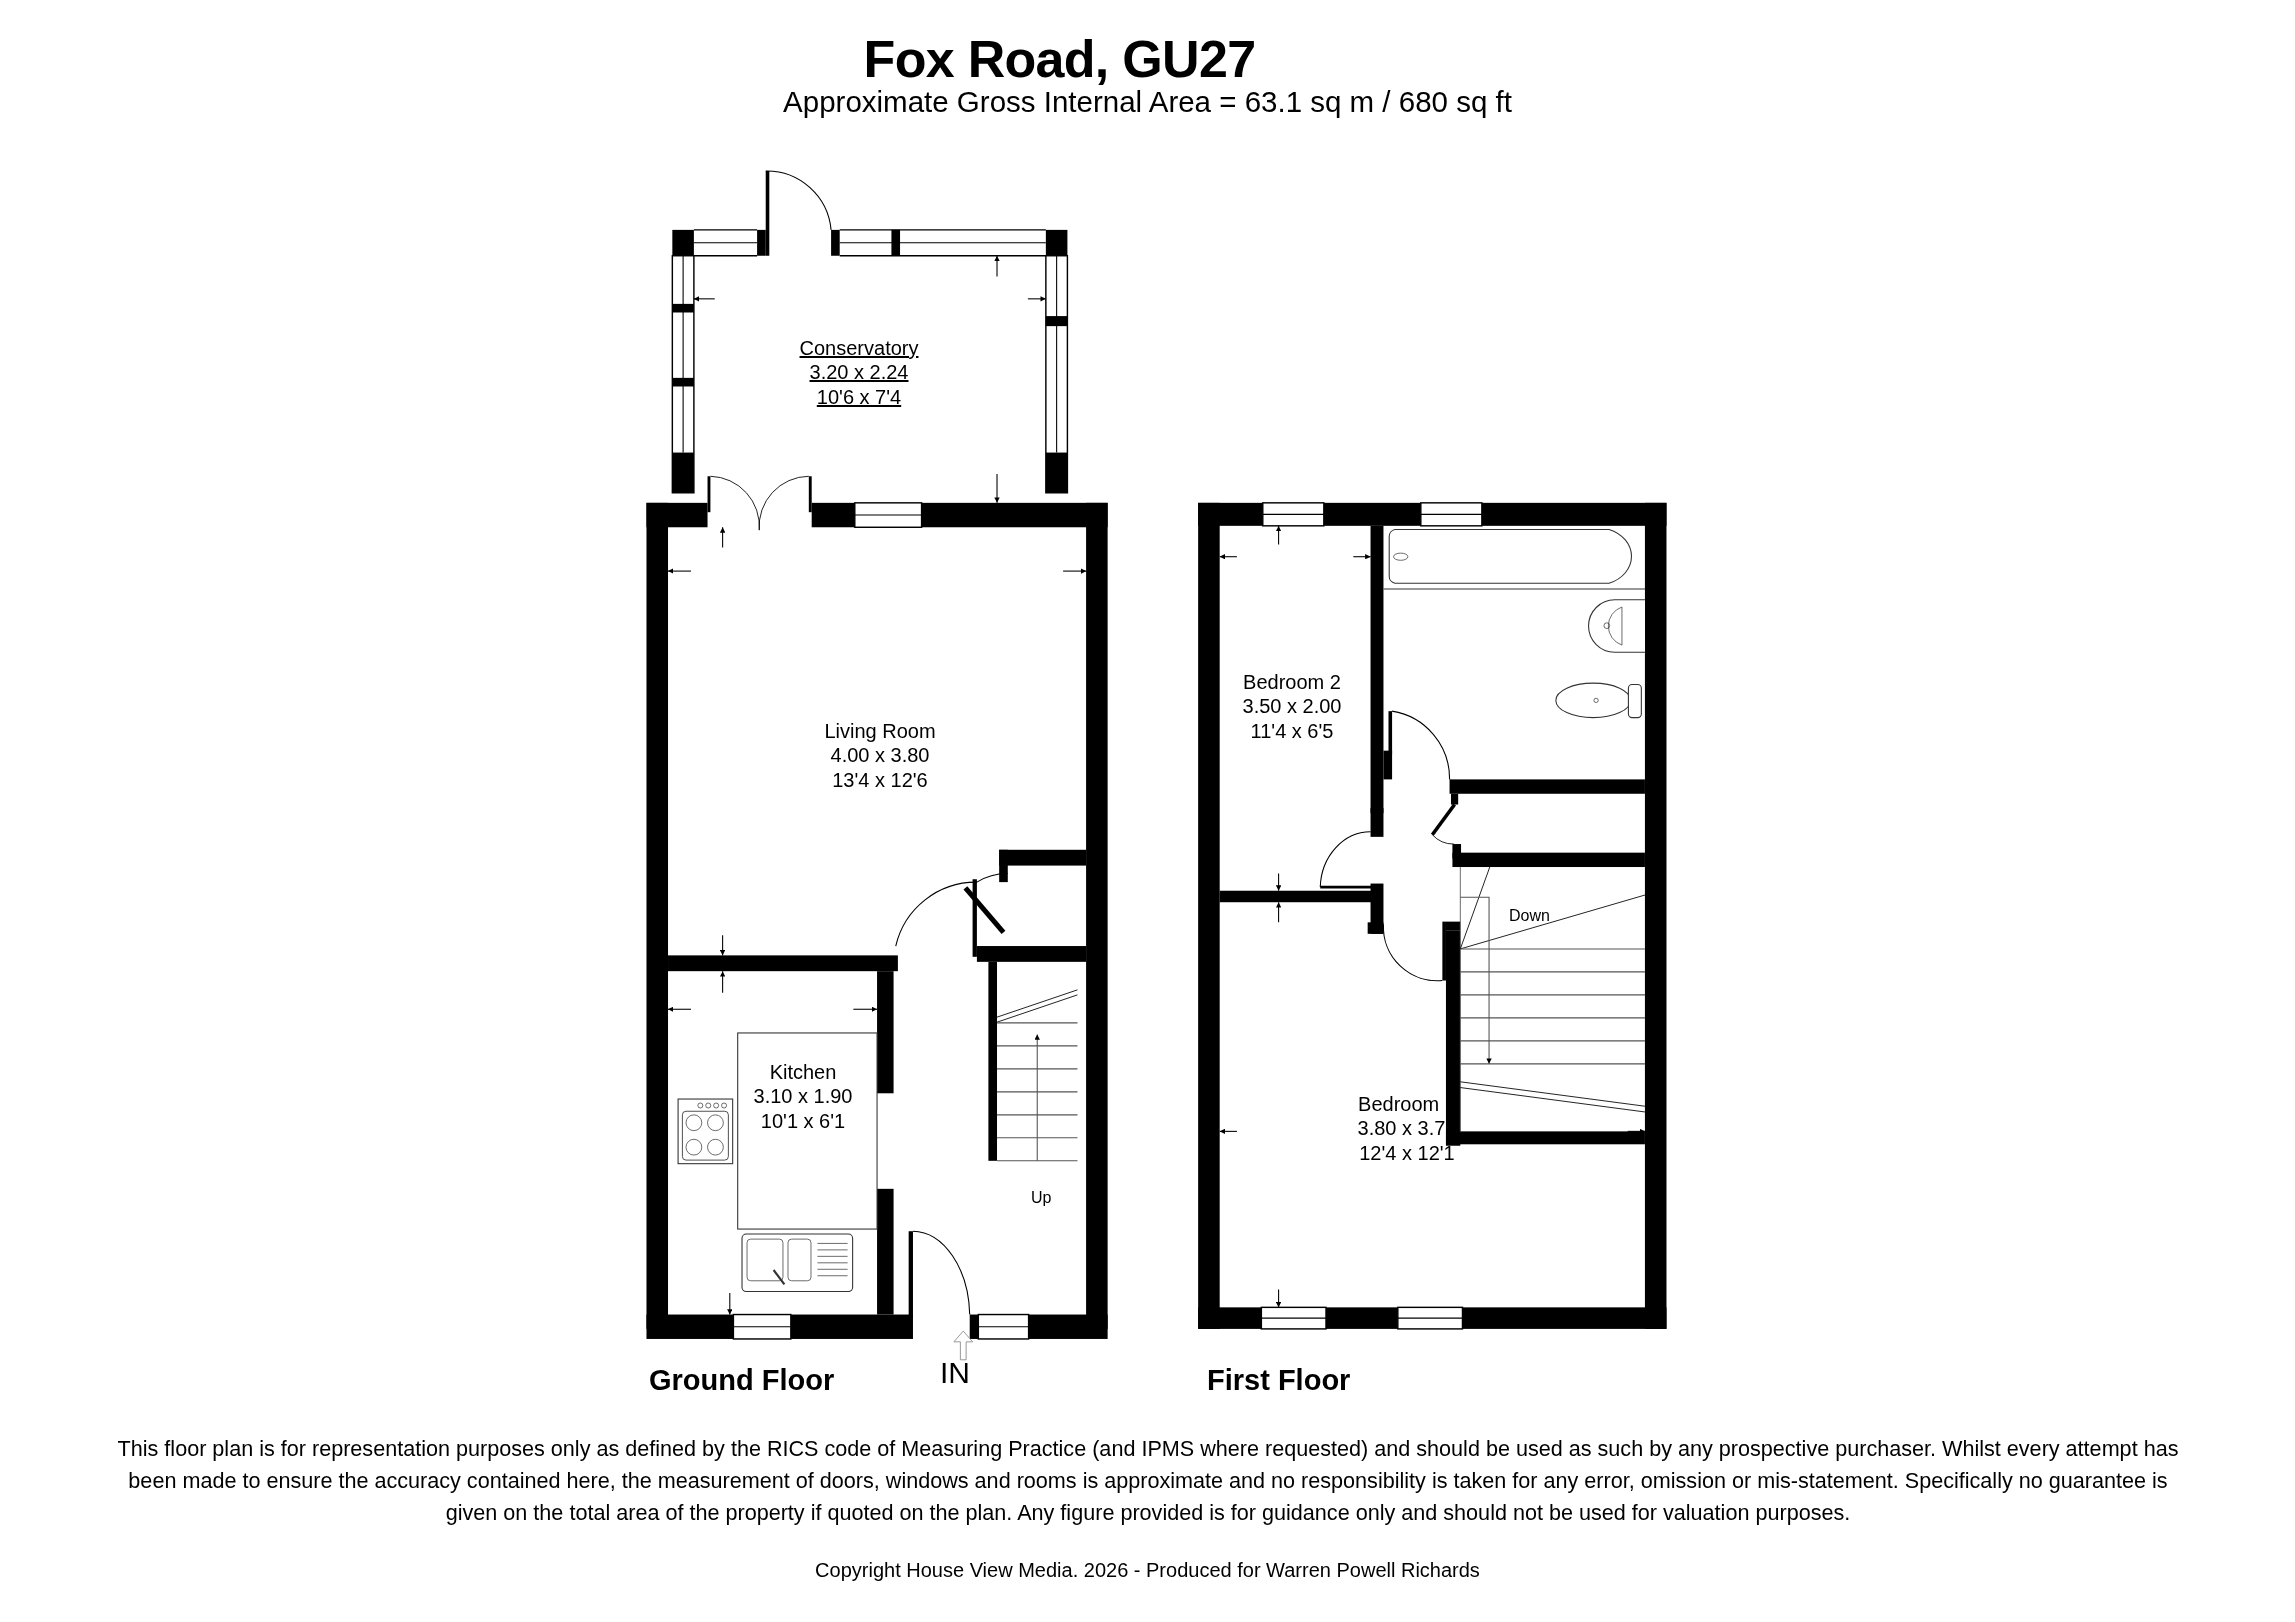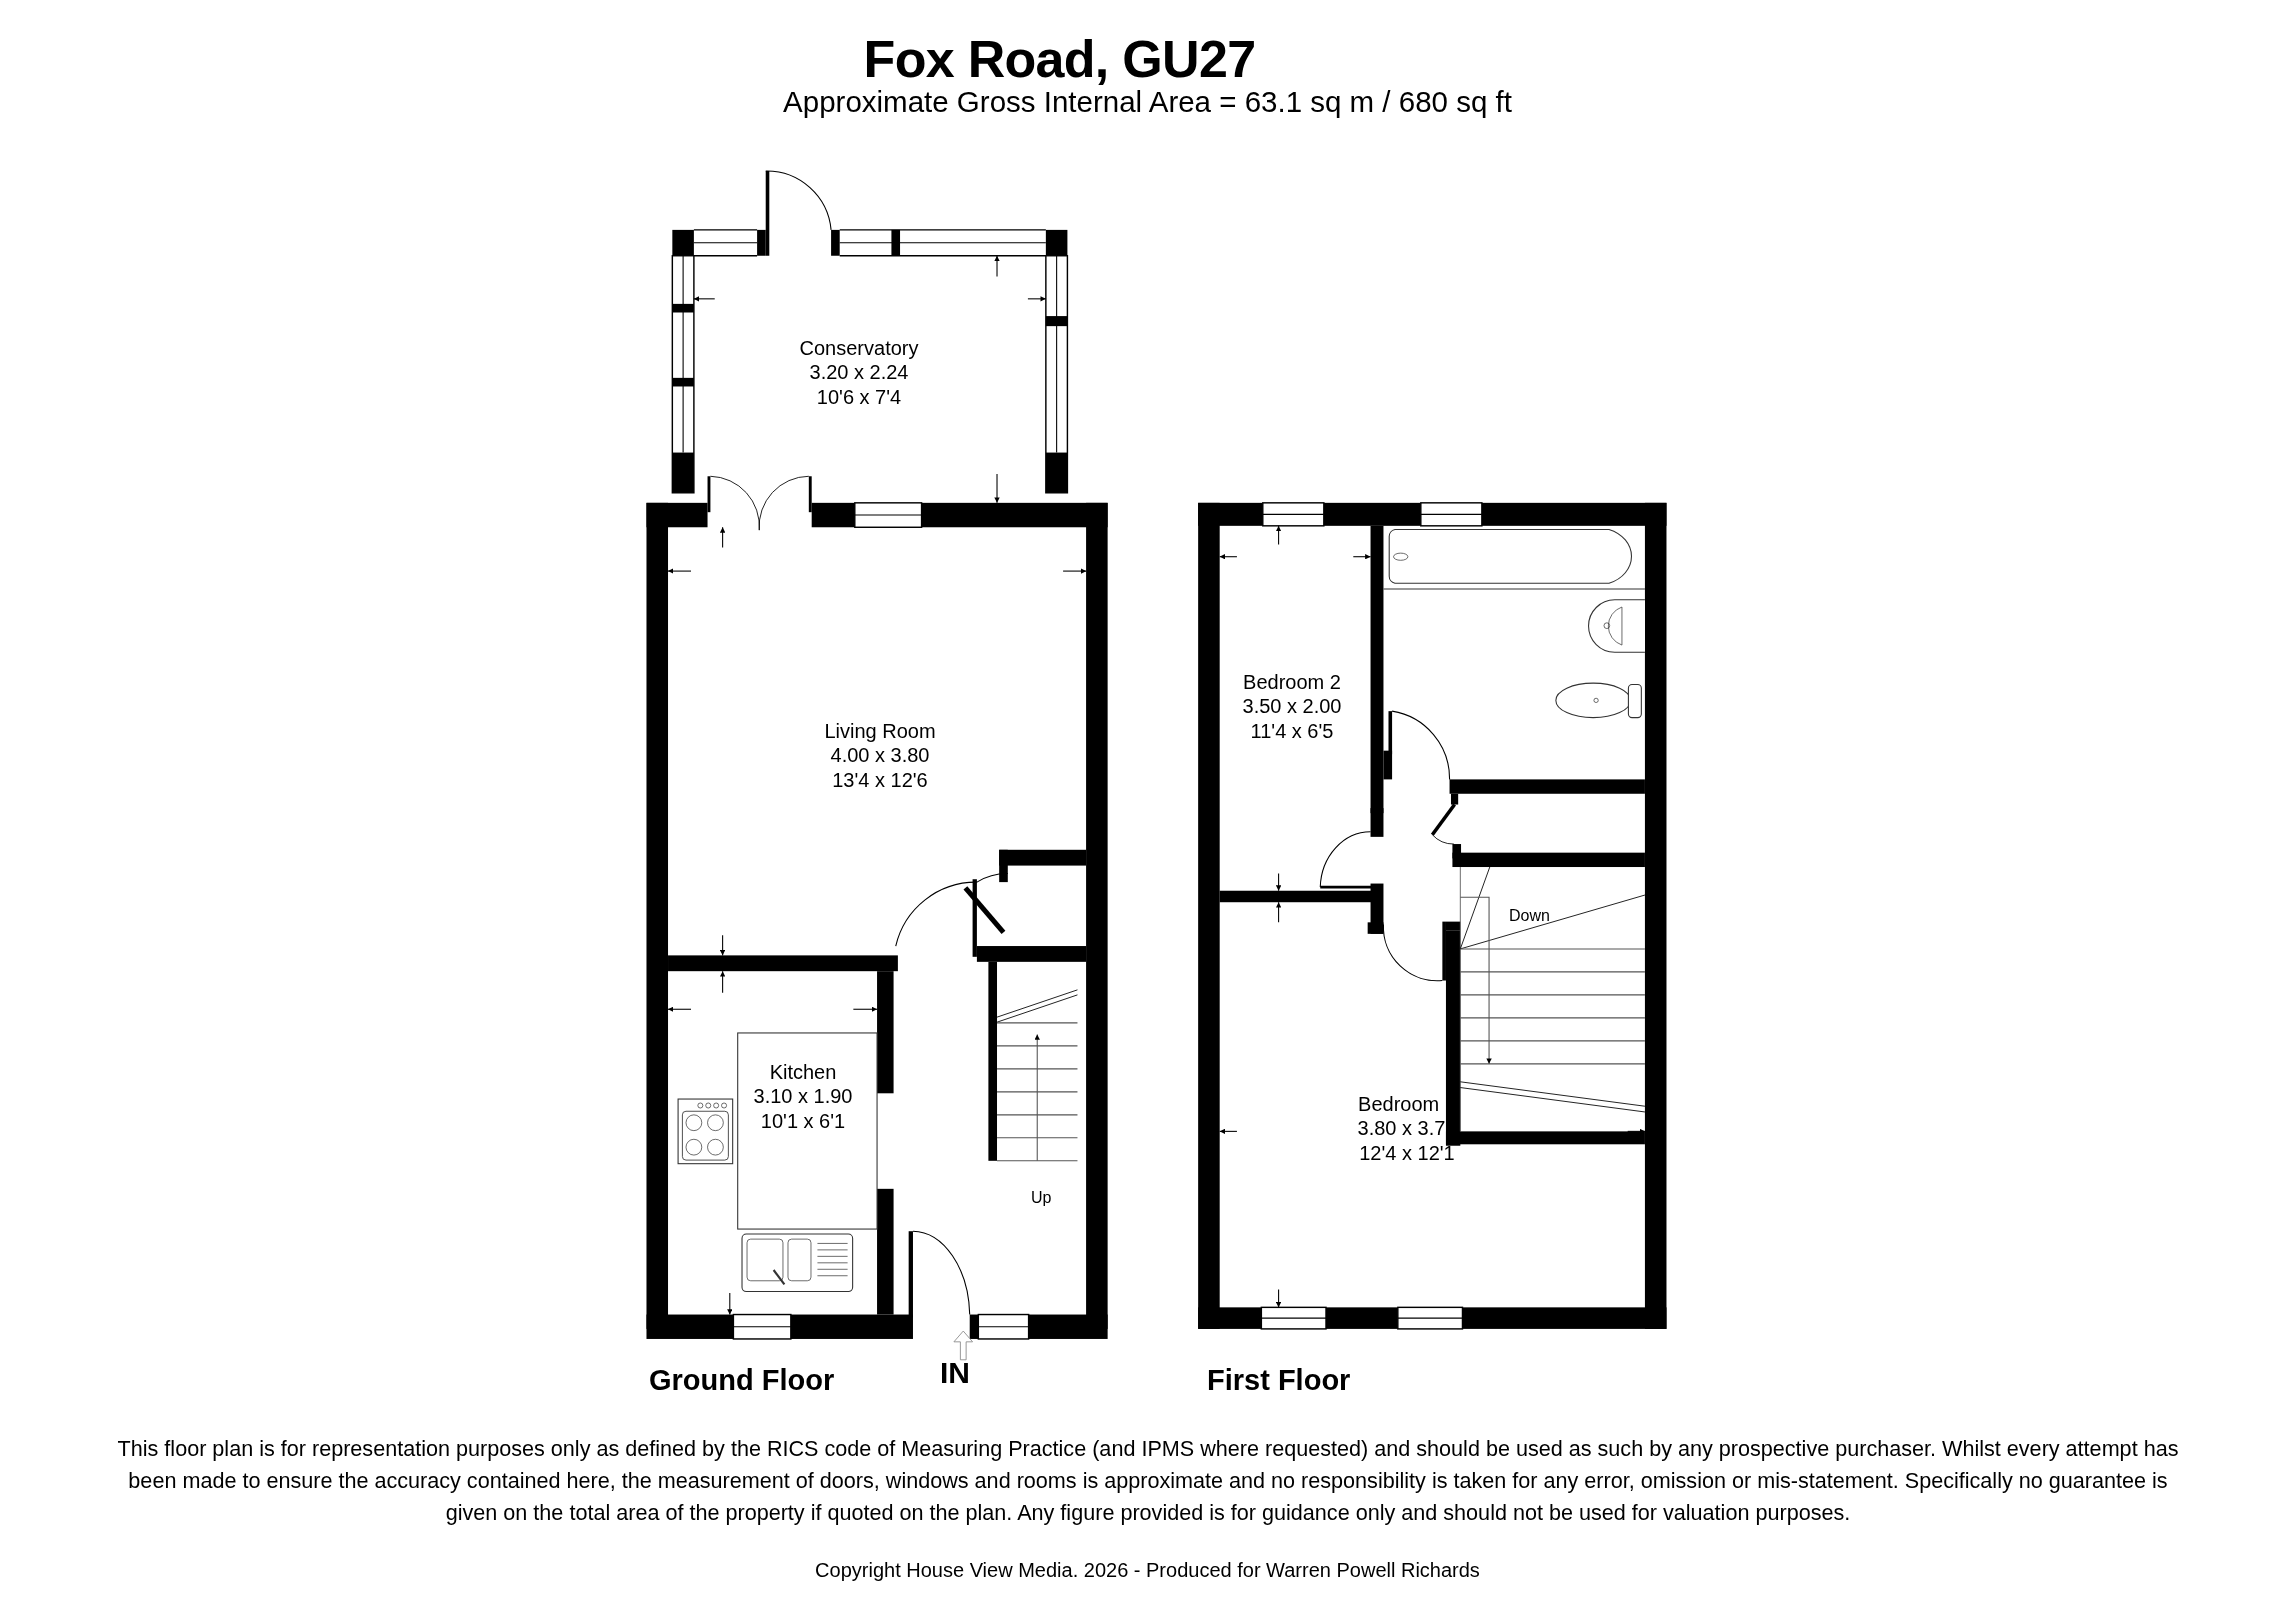--- a/index.html
+++ b/index.html
@@ -237,21 +237,21 @@
       <line x1="1884" y1="775" x2="1908" y2="775" marker-end="url(#ah)"></line>
       <line x1="1780" y1="1216" x2="1780" y2="1240" marker-end="url(#ah)"></line>
       <line x1="1780" y1="1284" x2="1780" y2="1256" marker-end="url(#ah)"></line>
       <line x1="1722" y1="1575" x2="1698" y2="1575" marker-end="url(#ah)"></line>
       <line x1="2266" y1="1575" x2="2290" y2="1575" marker-end="url(#ah)"></line>
       <line x1="1780" y1="1795" x2="1780" y2="1820" marker-end="url(#ah)"></line>
     </g>
   </g>
 </svg>
 
-<div class="room-label" style="left:859px; top:336px;">
+<div class="room-label" style="left:859px; top:336px;text-decoration:underline;">
   <div>Conservatory</div>
   <div>3.20 x 2.24</div>
   <div>10'6 x 7'4</div>
 </div>
 <div class="room-label" style="left:880px; top:691px;margin-top:28px;">
   <div>Living Room</div>
   <div>4.00 x 3.80</div>
   <div>13'4 x 12'6</div>
 </div>
 <div class="room-label" style="left:803px; top:1060px;">
@@ -265,20 +265,20 @@
   <div>11'4 x 6'5</div>
 </div>
 <div class="room-label" style="left:1407px; top:1092px;">
   <div>Bedroom 1</div>
   <div>3.80 x 3.70</div>
   <div>12'4 x 12'1</div>
 </div>
 
 <div class="stair-label" style="left:1031px; top:1189px;">Up</div>
 <div class="stair-label" style="left:1509px; top:907px;">Down</div>
-<div class="in-label" style="left:940px; top:1356px;font-weight:bold;">IN</div>
+<div class="in-label" style="left:940px; top:1356px;">IN</div>
 
 <div class="floor-label" style="left:649px; top:1364px;">Ground Floor</div>
 <div class="floor-label" style="left:1207px; top:1364px;">First Floor</div>
 
 <div class="disclaimer">This floor plan is for representation purposes only as defined by the RICS code of Measuring Practice (and IPMS where requested) and should be used as such by any prospective purchaser. Whilst every attempt has been made to ensure the accuracy contained here, the measurement of doors, windows and rooms is approximate and no responsibility is taken for any error, omission or mis-statement. Specifically no guarantee is given on the total area of the property if quoted on the plan. Any figure provided is for guidance only and should not be used for valuation purposes.</div>
 <div class="copyright">Copyright House View Media. 2026 - Produced for Warren Powell Richards</div>
 
 
 </body></html>

